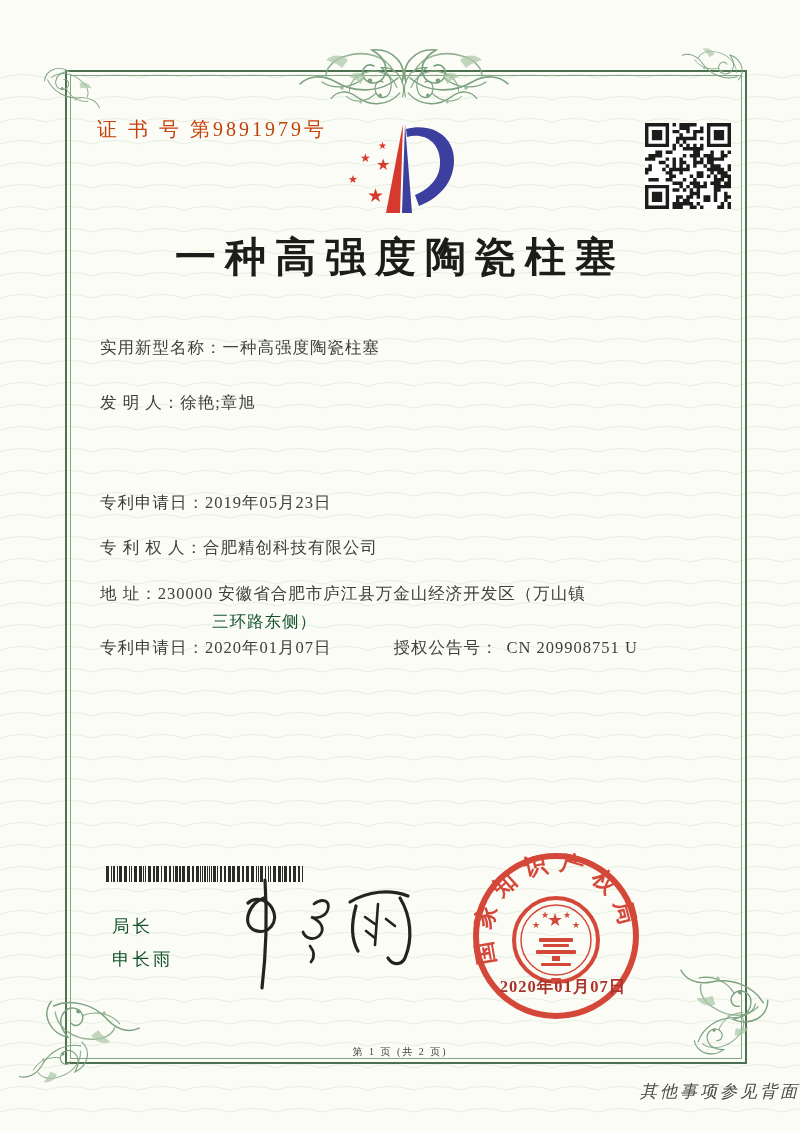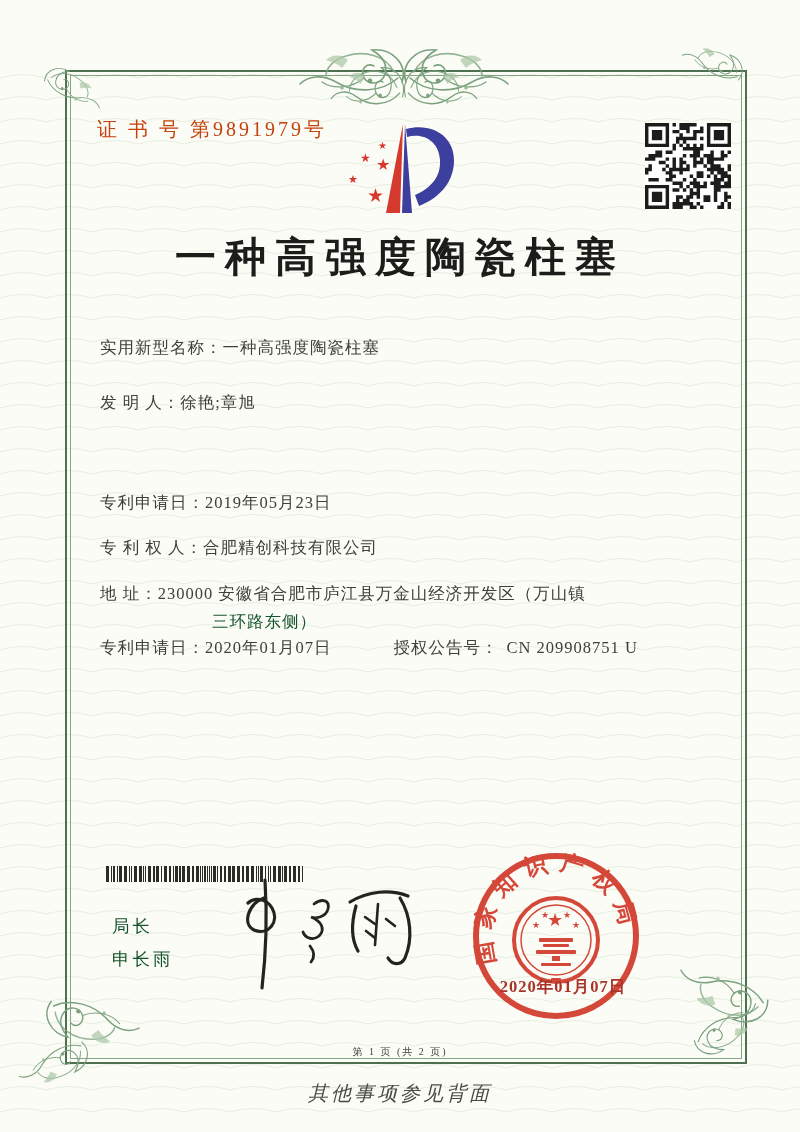--- a/index.html
+++ b/index.html
@@ -24,22 +24,22 @@
   .paras p{margin:0;font-size:15.5px;line-height:1.82;text-indent:2.1em;
            letter-spacing:.5px;color:#3f3f39;text-align:justify;}
   .barcode{position:absolute;left:106px;top:866px;z-index:3;}
   .officer{position:absolute;left:112px;font-size:17.5px;letter-spacing:3px;color:#14532d;z-index:3;}
   .sig{position:absolute;left:218px;top:872px;z-index:4;}
   .seal{position:absolute;left:468px;top:848px;z-index:4;opacity:.93;}
   .sealdate{position:absolute;left:478px;top:976px;width:170px;text-align:center;
             font-size:16.5px;letter-spacing:1px;font-weight:700;z-index:5;}
   .pageinfo{position:absolute;left:0;top:1033px;width:100%;text-align:center;
             font-size:10px;letter-spacing:2px;color:#44443e;z-index:3;margin-top:12px;}
-  .backnote{position:absolute;left:0;top:1080px;width:100%;text-align:center;
-            font-size:20px;letter-spacing:3px;color:#4a4a42;z-index:3;font-style:italic;}
+  .backnote{position:absolute;left:0;top:1080px;width:100%;text-align:right;
+            font-size:17px;letter-spacing:3px;color:#4a4a42;z-index:3;font-style:italic;}
 </style>
 </head>
 <body>
 
 <div class="page">
 
   <svg class="guilloche" width="800" height="1132">
     <path id="gwaves" fill="none" stroke="#dcead7" stroke-width="1" opacity="0.75" d="M0,78q23,-7 46,0q23,-7 46,0q23,-7 46,0q23,-7 46,0q23,-7 46,0q23,-7 46,0q23,-7 46,0q23,-7 46,0q23,-7 46,0q23,-7 46,0q23,-7 46,0q23,-7 46,0q23,-7 46,0q23,-7 46,0q23,-7 46,0q23,-7 46,0q23,-7 46,0q23,-7 46,0M0,100q23,-7 46,0q23,-7 46,0q23,-7 46,0q23,-7 46,0q23,-7 46,0q23,-7 46,0q23,-7 46,0q23,-7 46,0q23,-7 46,0q23,-7 46,0q23,-7 46,0q23,-7 46,0q23,-7 46,0q23,-7 46,0q23,-7 46,0q23,-7 46,0q23,-7 46,0q23,-7 46,0M0,122q23,-7 46,0q23,-7 46,0q23,-7 46,0q23,-7 46,0q23,-7 46,0q23,-7 46,0q23,-7 46,0q23,-7 46,0q23,-7 46,0q23,-7 46,0q23,-7 46,0q23,-7 46,0q23,-7 46,0q23,-7 46,0q23,-7 46,0q23,-7 46,0q23,-7 46,0q23,-7 46,0M0,144q23,-7 46,0q23,-7 46,0q23,-7 46,0q23,-7 46,0q23,-7 46,0q23,-7 46,0q23,-7 46,0q23,-7 46,0q23,-7 46,0q23,-7 46,0q23,-7 46,0q23,-7 46,0q23,-7 46,0q23,-7 46,0q23,-7 46,0q23,-7 46,0q23,-7 46,0q23,-7 46,0M0,166q23,-7 46,0q23,-7 46,0q23,-7 46,0q23,-7 46,0q23,-7 46,0q23,-7 46,0q23,-7 46,0q23,-7 46,0q23,-7 46,0q23,-7 46,0q23,-7 46,0q23,-7 46,0q23,-7 46,0q23,-7 46,0q23,-7 46,0q23,-7 46,0q23,-7 46,0q23,-7 46,0M0,188q23,-7 46,0q23,-7 46,0q23,-7 46,0q23,-7 46,0q23,-7 46,0q23,-7 46,0q23,-7 46,0q23,-7 46,0q23,-7 46,0q23,-7 46,0q23,-7 46,0q23,-7 46,0q23,-7 46,0q23,-7 46,0q23,-7 46,0q23,-7 46,0q23,-7 46,0q23,-7 46,0M0,210q23,-7 46,0q23,-7 46,0q23,-7 46,0q23,-7 46,0q23,-7 46,0q23,-7 46,0q23,-7 46,0q23,-7 46,0q23,-7 46,0q23,-7 46,0q23,-7 46,0q23,-7 46,0q23,-7 46,0q23,-7 46,0q23,-7 46,0q23,-7 46,0q23,-7 46,0q23,-7 46,0M0,232q23,-7 46,0q23,-7 46,0q23,-7 46,0q23,-7 46,0q23,-7 46,0q23,-7 46,0q23,-7 46,0q23,-7 46,0q23,-7 46,0q23,-7 46,0q23,-7 46,0q23,-7 46,0q23,-7 46,0q23,-7 46,0q23,-7 46,0q23,-7 46,0q23,-7 46,0q23,-7 46,0M0,254q23,-7 46,0q23,-7 46,0q23,-7 46,0q23,-7 46,0q23,-7 46,0q23,-7 46,0q23,-7 46,0q23,-7 46,0q23,-7 46,0q23,-7 46,0q23,-7 46,0q23,-7 46,0q23,-7 46,0q23,-7 46,0q23,-7 46,0q23,-7 46,0q23,-7 46,0q23,-7 46,0M0,276q23,-7 46,0q23,-7 46,0q23,-7 46,0q23,-7 46,0q23,-7 46,0q23,-7 46,0q23,-7 46,0q23,-7 46,0q23,-7 46,0q23,-7 46,0q23,-7 46,0q23,-7 46,0q23,-7 46,0q23,-7 46,0q23,-7 46,0q23,-7 46,0q23,-7 46,0q23,-7 46,0M0,298q23,-7 46,0q23,-7 46,0q23,-7 46,0q23,-7 46,0q23,-7 46,0q23,-7 46,0q23,-7 46,0q23,-7 46,0q23,-7 46,0q23,-7 46,0q23,-7 46,0q23,-7 46,0q23,-7 46,0q23,-7 46,0q23,-7 46,0q23,-7 46,0q23,-7 46,0q23,-7 46,0M0,320q23,-7 46,0q23,-7 46,0q23,-7 46,0q23,-7 46,0q23,-7 46,0q23,-7 46,0q23,-7 46,0q23,-7 46,0q23,-7 46,0q23,-7 46,0q23,-7 46,0q23,-7 46,0q23,-7 46,0q23,-7 46,0q23,-7 46,0q23,-7 46,0q23,-7 46,0q23,-7 46,0M0,342q23,-7 46,0q23,-7 46,0q23,-7 46,0q23,-7 46,0q23,-7 46,0q23,-7 46,0q23,-7 46,0q23,-7 46,0q23,-7 46,0q23,-7 46,0q23,-7 46,0q23,-7 46,0q23,-7 46,0q23,-7 46,0q23,-7 46,0q23,-7 46,0q23,-7 46,0q23,-7 46,0M0,364q23,-7 46,0q23,-7 46,0q23,-7 46,0q23,-7 46,0q23,-7 46,0q23,-7 46,0q23,-7 46,0q23,-7 46,0q23,-7 46,0q23,-7 46,0q23,-7 46,0q23,-7 46,0q23,-7 46,0q23,-7 46,0q23,-7 46,0q23,-7 46,0q23,-7 46,0q23,-7 46,0M0,386q23,-7 46,0q23,-7 46,0q23,-7 46,0q23,-7 46,0q23,-7 46,0q23,-7 46,0q23,-7 46,0q23,-7 46,0q23,-7 46,0q23,-7 46,0q23,-7 46,0q23,-7 46,0q23,-7 46,0q23,-7 46,0q23,-7 46,0q23,-7 46,0q23,-7 46,0q23,-7 46,0M0,408q23,-7 46,0q23,-7 46,0q23,-7 46,0q23,-7 46,0q23,-7 46,0q23,-7 46,0q23,-7 46,0q23,-7 46,0q23,-7 46,0q23,-7 46,0q23,-7 46,0q23,-7 46,0q23,-7 46,0q23,-7 46,0q23,-7 46,0q23,-7 46,0q23,-7 46,0q23,-7 46,0M0,430q23,-7 46,0q23,-7 46,0q23,-7 46,0q23,-7 46,0q23,-7 46,0q23,-7 46,0q23,-7 46,0q23,-7 46,0q23,-7 46,0q23,-7 46,0q23,-7 46,0q23,-7 46,0q23,-7 46,0q23,-7 46,0q23,-7 46,0q23,-7 46,0q23,-7 46,0q23,-7 46,0M0,452q23,-7 46,0q23,-7 46,0q23,-7 46,0q23,-7 46,0q23,-7 46,0q23,-7 46,0q23,-7 46,0q23,-7 46,0q23,-7 46,0q23,-7 46,0q23,-7 46,0q23,-7 46,0q23,-7 46,0q23,-7 46,0q23,-7 46,0q23,-7 46,0q23,-7 46,0q23,-7 46,0M0,474q23,-7 46,0q23,-7 46,0q23,-7 46,0q23,-7 46,0q23,-7 46,0q23,-7 46,0q23,-7 46,0q23,-7 46,0q23,-7 46,0q23,-7 46,0q23,-7 46,0q23,-7 46,0q23,-7 46,0q23,-7 46,0q23,-7 46,0q23,-7 46,0q23,-7 46,0q23,-7 46,0M0,496q23,-7 46,0q23,-7 46,0q23,-7 46,0q23,-7 46,0q23,-7 46,0q23,-7 46,0q23,-7 46,0q23,-7 46,0q23,-7 46,0q23,-7 46,0q23,-7 46,0q23,-7 46,0q23,-7 46,0q23,-7 46,0q23,-7 46,0q23,-7 46,0q23,-7 46,0q23,-7 46,0M0,518q23,-7 46,0q23,-7 46,0q23,-7 46,0q23,-7 46,0q23,-7 46,0q23,-7 46,0q23,-7 46,0q23,-7 46,0q23,-7 46,0q23,-7 46,0q23,-7 46,0q23,-7 46,0q23,-7 46,0q23,-7 46,0q23,-7 46,0q23,-7 46,0q23,-7 46,0q23,-7 46,0M0,540q23,-7 46,0q23,-7 46,0q23,-7 46,0q23,-7 46,0q23,-7 46,0q23,-7 46,0q23,-7 46,0q23,-7 46,0q23,-7 46,0q23,-7 46,0q23,-7 46,0q23,-7 46,0q23,-7 46,0q23,-7 46,0q23,-7 46,0q23,-7 46,0q23,-7 46,0q23,-7 46,0M0,562q23,-7 46,0q23,-7 46,0q23,-7 46,0q23,-7 46,0q23,-7 46,0q23,-7 46,0q23,-7 46,0q23,-7 46,0q23,-7 46,0q23,-7 46,0q23,-7 46,0q23,-7 46,0q23,-7 46,0q23,-7 46,0q23,-7 46,0q23,-7 46,0q23,-7 46,0q23,-7 46,0M0,584q23,-7 46,0q23,-7 46,0q23,-7 46,0q23,-7 46,0q23,-7 46,0q23,-7 46,0q23,-7 46,0q23,-7 46,0q23,-7 46,0q23,-7 46,0q23,-7 46,0q23,-7 46,0q23,-7 46,0q23,-7 46,0q23,-7 46,0q23,-7 46,0q23,-7 46,0q23,-7 46,0M0,606q23,-7 46,0q23,-7 46,0q23,-7 46,0q23,-7 46,0q23,-7 46,0q23,-7 46,0q23,-7 46,0q23,-7 46,0q23,-7 46,0q23,-7 46,0q23,-7 46,0q23,-7 46,0q23,-7 46,0q23,-7 46,0q23,-7 46,0q23,-7 46,0q23,-7 46,0q23,-7 46,0M0,628q23,-7 46,0q23,-7 46,0q23,-7 46,0q23,-7 46,0q23,-7 46,0q23,-7 46,0q23,-7 46,0q23,-7 46,0q23,-7 46,0q23,-7 46,0q23,-7 46,0q23,-7 46,0q23,-7 46,0q23,-7 46,0q23,-7 46,0q23,-7 46,0q23,-7 46,0q23,-7 46,0M0,650q23,-7 46,0q23,-7 46,0q23,-7 46,0q23,-7 46,0q23,-7 46,0q23,-7 46,0q23,-7 46,0q23,-7 46,0q23,-7 46,0q23,-7 46,0q23,-7 46,0q23,-7 46,0q23,-7 46,0q23,-7 46,0q23,-7 46,0q23,-7 46,0q23,-7 46,0q23,-7 46,0M0,672q23,-7 46,0q23,-7 46,0q23,-7 46,0q23,-7 46,0q23,-7 46,0q23,-7 46,0q23,-7 46,0q23,-7 46,0q23,-7 46,0q23,-7 46,0q23,-7 46,0q23,-7 46,0q23,-7 46,0q23,-7 46,0q23,-7 46,0q23,-7 46,0q23,-7 46,0q23,-7 46,0M0,694q23,-7 46,0q23,-7 46,0q23,-7 46,0q23,-7 46,0q23,-7 46,0q23,-7 46,0q23,-7 46,0q23,-7 46,0q23,-7 46,0q23,-7 46,0q23,-7 46,0q23,-7 46,0q23,-7 46,0q23,-7 46,0q23,-7 46,0q23,-7 46,0q23,-7 46,0q23,-7 46,0M0,716q23,-7 46,0q23,-7 46,0q23,-7 46,0q23,-7 46,0q23,-7 46,0q23,-7 46,0q23,-7 46,0q23,-7 46,0q23,-7 46,0q23,-7 46,0q23,-7 46,0q23,-7 46,0q23,-7 46,0q23,-7 46,0q23,-7 46,0q23,-7 46,0q23,-7 46,0q23,-7 46,0M0,738q23,-7 46,0q23,-7 46,0q23,-7 46,0q23,-7 46,0q23,-7 46,0q23,-7 46,0q23,-7 46,0q23,-7 46,0q23,-7 46,0q23,-7 46,0q23,-7 46,0q23,-7 46,0q23,-7 46,0q23,-7 46,0q23,-7 46,0q23,-7 46,0q23,-7 46,0q23,-7 46,0M0,760q23,-7 46,0q23,-7 46,0q23,-7 46,0q23,-7 46,0q23,-7 46,0q23,-7 46,0q23,-7 46,0q23,-7 46,0q23,-7 46,0q23,-7 46,0q23,-7 46,0q23,-7 46,0q23,-7 46,0q23,-7 46,0q23,-7 46,0q23,-7 46,0q23,-7 46,0q23,-7 46,0M0,782q23,-7 46,0q23,-7 46,0q23,-7 46,0q23,-7 46,0q23,-7 46,0q23,-7 46,0q23,-7 46,0q23,-7 46,0q23,-7 46,0q23,-7 46,0q23,-7 46,0q23,-7 46,0q23,-7 46,0q23,-7 46,0q23,-7 46,0q23,-7 46,0q23,-7 46,0q23,-7 46,0M0,804q23,-7 46,0q23,-7 46,0q23,-7 46,0q23,-7 46,0q23,-7 46,0q23,-7 46,0q23,-7 46,0q23,-7 46,0q23,-7 46,0q23,-7 46,0q23,-7 46,0q23,-7 46,0q23,-7 46,0q23,-7 46,0q23,-7 46,0q23,-7 46,0q23,-7 46,0q23,-7 46,0M0,826q23,-7 46,0q23,-7 46,0q23,-7 46,0q23,-7 46,0q23,-7 46,0q23,-7 46,0q23,-7 46,0q23,-7 46,0q23,-7 46,0q23,-7 46,0q23,-7 46,0q23,-7 46,0q23,-7 46,0q23,-7 46,0q23,-7 46,0q23,-7 46,0q23,-7 46,0q23,-7 46,0M0,848q23,-7 46,0q23,-7 46,0q23,-7 46,0q23,-7 46,0q23,-7 46,0q23,-7 46,0q23,-7 46,0q23,-7 46,0q23,-7 46,0q23,-7 46,0q23,-7 46,0q23,-7 46,0q23,-7 46,0q23,-7 46,0q23,-7 46,0q23,-7 46,0q23,-7 46,0q23,-7 46,0M0,870q23,-7 46,0q23,-7 46,0q23,-7 46,0q23,-7 46,0q23,-7 46,0q23,-7 46,0q23,-7 46,0q23,-7 46,0q23,-7 46,0q23,-7 46,0q23,-7 46,0q23,-7 46,0q23,-7 46,0q23,-7 46,0q23,-7 46,0q23,-7 46,0q23,-7 46,0q23,-7 46,0M0,892q23,-7 46,0q23,-7 46,0q23,-7 46,0q23,-7 46,0q23,-7 46,0q23,-7 46,0q23,-7 46,0q23,-7 46,0q23,-7 46,0q23,-7 46,0q23,-7 46,0q23,-7 46,0q23,-7 46,0q23,-7 46,0q23,-7 46,0q23,-7 46,0q23,-7 46,0q23,-7 46,0M0,914q23,-7 46,0q23,-7 46,0q23,-7 46,0q23,-7 46,0q23,-7 46,0q23,-7 46,0q23,-7 46,0q23,-7 46,0q23,-7 46,0q23,-7 46,0q23,-7 46,0q23,-7 46,0q23,-7 46,0q23,-7 46,0q23,-7 46,0q23,-7 46,0q23,-7 46,0q23,-7 46,0M0,936q23,-7 46,0q23,-7 46,0q23,-7 46,0q23,-7 46,0q23,-7 46,0q23,-7 46,0q23,-7 46,0q23,-7 46,0q23,-7 46,0q23,-7 46,0q23,-7 46,0q23,-7 46,0q23,-7 46,0q23,-7 46,0q23,-7 46,0q23,-7 46,0q23,-7 46,0q23,-7 46,0M0,958q23,-7 46,0q23,-7 46,0q23,-7 46,0q23,-7 46,0q23,-7 46,0q23,-7 46,0q23,-7 46,0q23,-7 46,0q23,-7 46,0q23,-7 46,0q23,-7 46,0q23,-7 46,0q23,-7 46,0q23,-7 46,0q23,-7 46,0q23,-7 46,0q23,-7 46,0q23,-7 46,0M0,980q23,-7 46,0q23,-7 46,0q23,-7 46,0q23,-7 46,0q23,-7 46,0q23,-7 46,0q23,-7 46,0q23,-7 46,0q23,-7 46,0q23,-7 46,0q23,-7 46,0q23,-7 46,0q23,-7 46,0q23,-7 46,0q23,-7 46,0q23,-7 46,0q23,-7 46,0q23,-7 46,0M0,1002q23,-7 46,0q23,-7 46,0q23,-7 46,0q23,-7 46,0q23,-7 46,0q23,-7 46,0q23,-7 46,0q23,-7 46,0q23,-7 46,0q23,-7 46,0q23,-7 46,0q23,-7 46,0q23,-7 46,0q23,-7 46,0q23,-7 46,0q23,-7 46,0q23,-7 46,0q23,-7 46,0M0,1024q23,-7 46,0q23,-7 46,0q23,-7 46,0q23,-7 46,0q23,-7 46,0q23,-7 46,0q23,-7 46,0q23,-7 46,0q23,-7 46,0q23,-7 46,0q23,-7 46,0q23,-7 46,0q23,-7 46,0q23,-7 46,0q23,-7 46,0q23,-7 46,0q23,-7 46,0q23,-7 46,0M0,1046q23,-7 46,0q23,-7 46,0q23,-7 46,0q23,-7 46,0q23,-7 46,0q23,-7 46,0q23,-7 46,0q23,-7 46,0q23,-7 46,0q23,-7 46,0q23,-7 46,0q23,-7 46,0q23,-7 46,0q23,-7 46,0q23,-7 46,0q23,-7 46,0q23,-7 46,0q23,-7 46,0M0,1068q23,-7 46,0q23,-7 46,0q23,-7 46,0q23,-7 46,0q23,-7 46,0q23,-7 46,0q23,-7 46,0q23,-7 46,0q23,-7 46,0q23,-7 46,0q23,-7 46,0q23,-7 46,0q23,-7 46,0q23,-7 46,0q23,-7 46,0q23,-7 46,0q23,-7 46,0q23,-7 46,0M0,1090q23,-7 46,0q23,-7 46,0q23,-7 46,0q23,-7 46,0q23,-7 46,0q23,-7 46,0q23,-7 46,0q23,-7 46,0q23,-7 46,0q23,-7 46,0q23,-7 46,0q23,-7 46,0q23,-7 46,0q23,-7 46,0q23,-7 46,0q23,-7 46,0q23,-7 46,0q23,-7 46,0M0,1112q23,-7 46,0q23,-7 46,0q23,-7 46,0q23,-7 46,0q23,-7 46,0q23,-7 46,0q23,-7 46,0q23,-7 46,0q23,-7 46,0q23,-7 46,0q23,-7 46,0q23,-7 46,0q23,-7 46,0q23,-7 46,0q23,-7 46,0q23,-7 46,0q23,-7 46,0q23,-7 46,0"></path>
   </svg>
 

